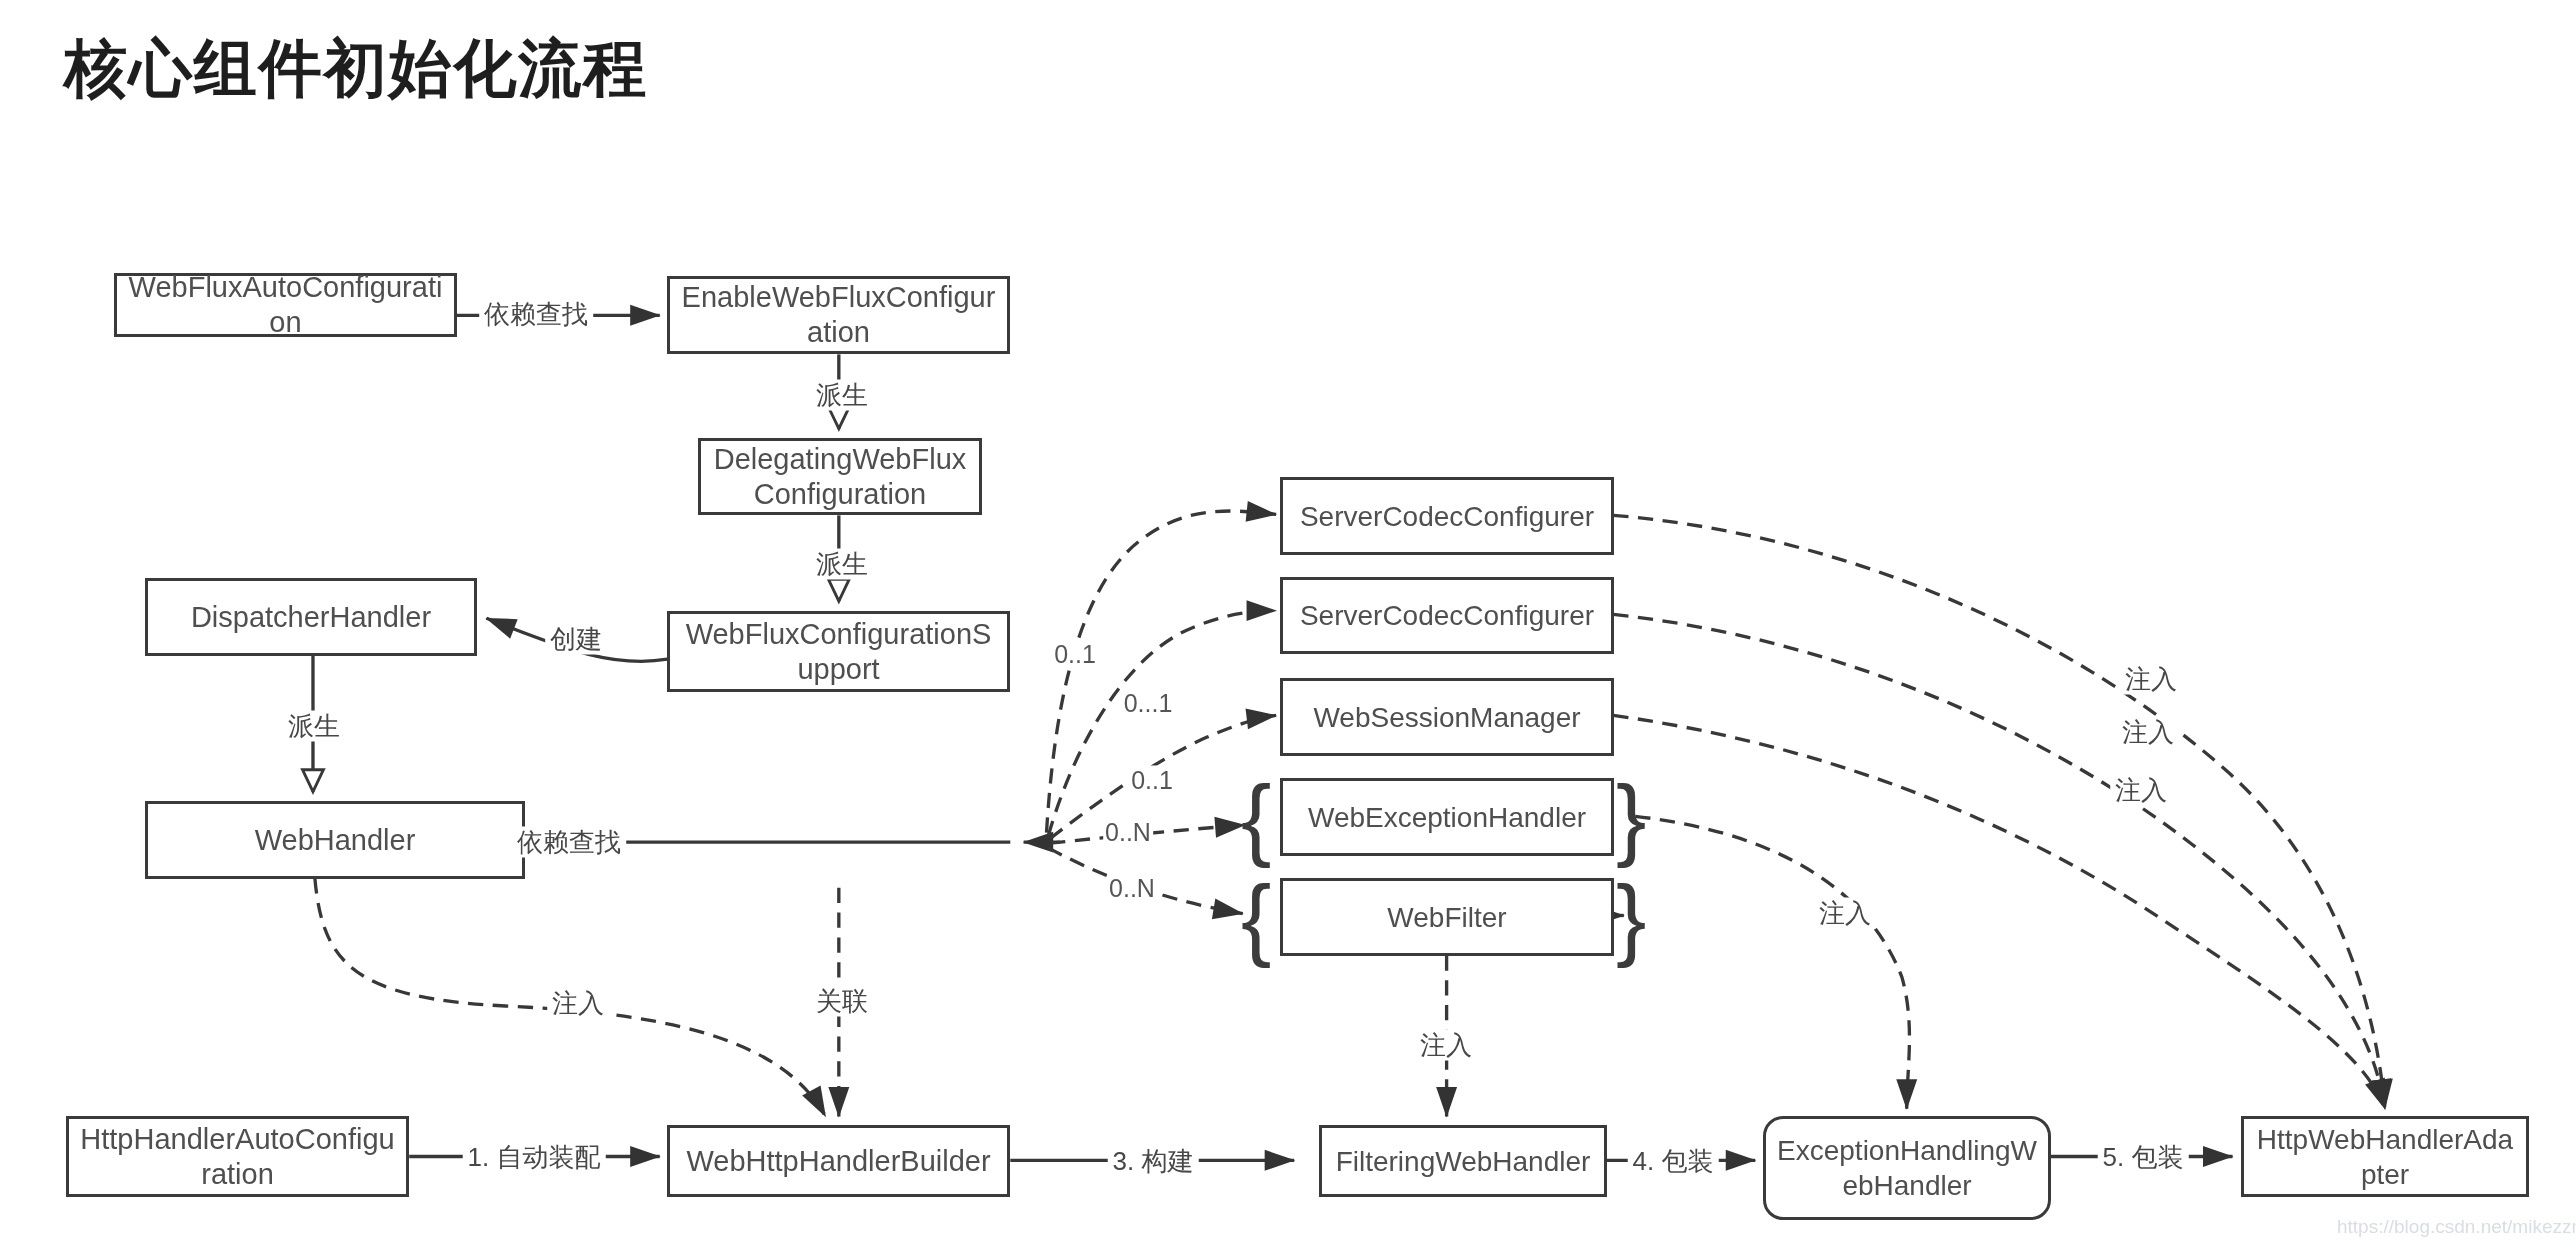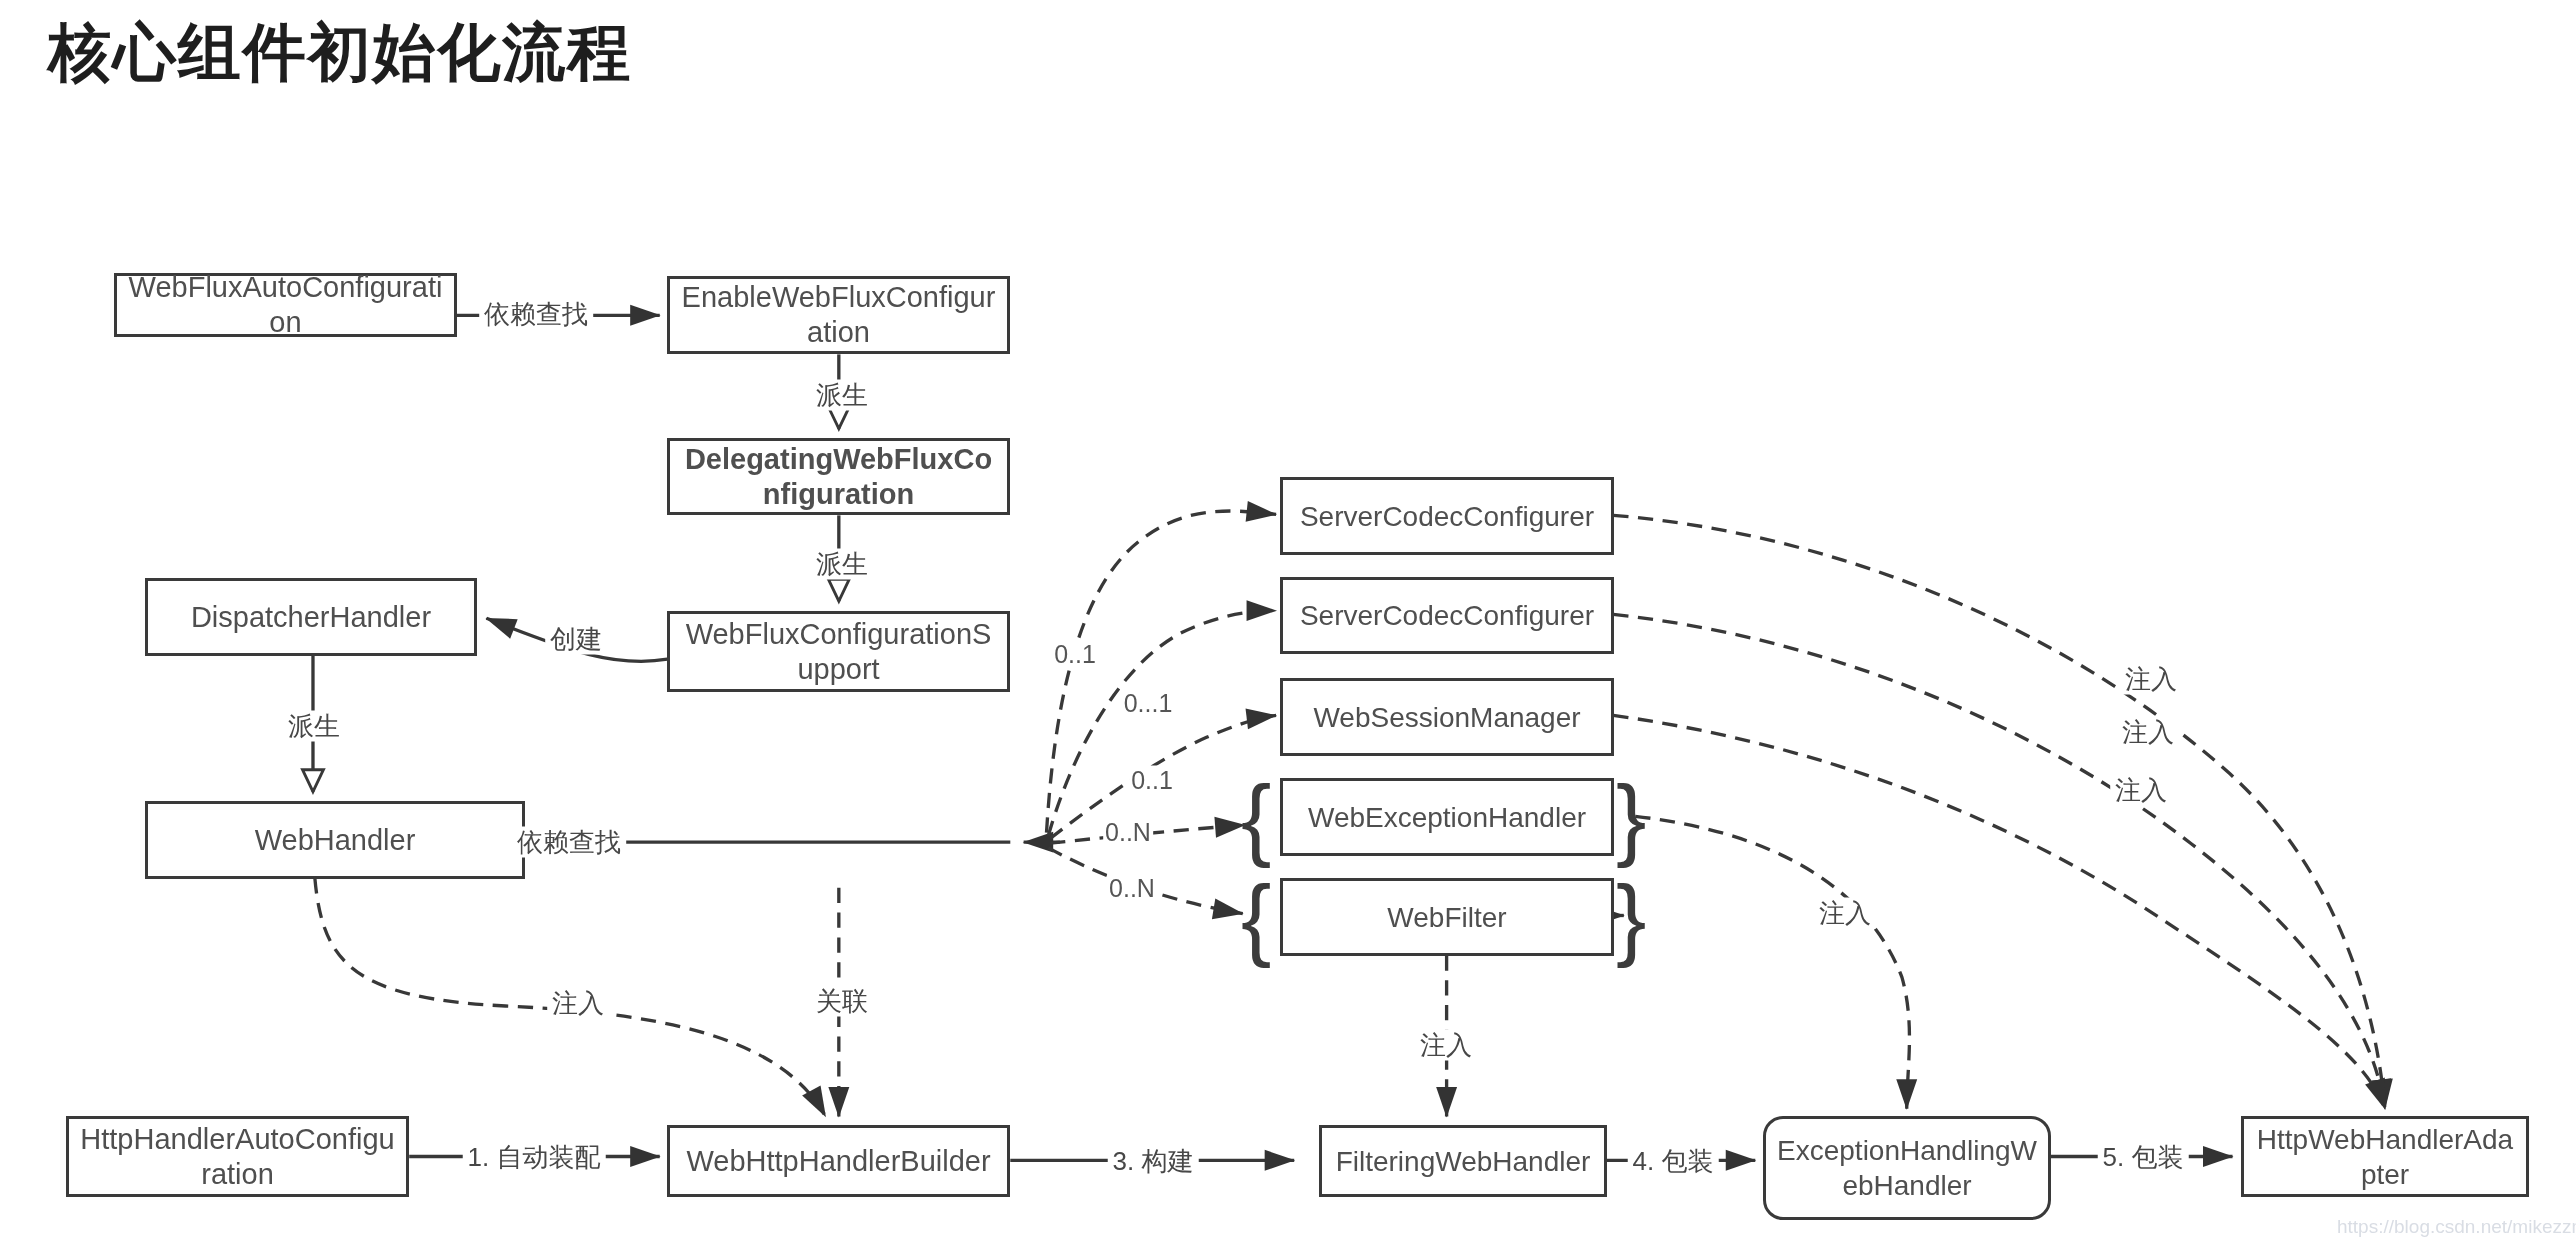--- a/index.html
+++ b/index.html
@@ -1,19 +1,19 @@
 <!DOCTYPE html>
 <html><head>
 <meta charset="utf-8">
 <style>
   html,body{margin:0;padding:0;background:#fff;}
   .canvas{position:relative;width:2576px;height:1247px;background:#fff;overflow:hidden;
           font-family:"Liberation Sans","DejaVu Sans",sans-serif;}
   .page-title{position:absolute;left:48px;top:9.5px;font-size:63px;font-weight:700;color:#1e1e1e;
-          letter-spacing:1.9px;margin:0;}
+          letter-spacing:1.9px;margin:16px;}
   svg.wires{position:absolute;left:0;top:0;z-index:1;}
   .node{position:absolute;z-index:2;background:#fff;border:3.8px solid #3a3a3a;color:#4f4f4f;
         font-size:29px;line-height:35px;display:flex;align-items:center;justify-content:center;
         text-align:center;word-break:break-all;padding:0 7.6px;box-sizing:border-box;}
   .brace{position:absolute;z-index:2;color:#3c3c3c;font-size:91px;line-height:95px;font-weight:400;}
   .elabel{position:absolute;z-index:3;background:#fff;color:#474747;font-size:26px;line-height:29px;
         padding:1px 4.8px;transform:translate(-50%,-50%);white-space:nowrap;}
   .mult{font-size:25px;color:#555;padding:0 1.9px;}
   .watermark{position:absolute;z-index:3;color:#d9dde4;font-size:19px;}
 </style>
@@ -60,21 +60,21 @@
       <path d="M1693,541 C1930,560 2172,662 2340,812 C2444,906 2492,1040 2503,1164" marker-end="url(#ma)"></path>
       <path d="M1693,645 C1910,668 2132,756 2300,886 C2420,978 2490,1072 2503,1164" marker-end="url(#ma)"></path>
       <path d="M1693,751 C1890,778 2082,846 2246,950 C2380,1038 2480,1100 2503,1164" marker-end="url(#ma)"></path>
       <path d="M1716,857 C1852,872 1958,926 1996,1026 C2010,1076 2001,1122 2001,1164" marker-end="url(#ma)"></path>
       <path d="M1518,1003 L1518,1172" marker-end="url(#ma)"></path>
     </g>
   </svg>
 
   <div class="node" style="left:66px;top:273px;width:343px;height:64px;margin-left:48px;">WebFluxAutoConfiguration</div>
   <div class="node" style="left:667px;top:276px;width:343px;height:78px;">EnableWebFluxConfiguration</div>
-  <div class="node" style="left:667px;top:438px;width:343px;height:77px;font-weight:bold;">DelegatingWebFluxConfiguration</div>
+  <div class="node" style="left:698px;top:438px;width:284px;height:77px;">DelegatingWebFluxConfiguration</div>
   <div class="node" style="left:667px;top:611px;width:343px;height:81px;">WebFluxConfigurationSupport</div>
   <div class="node" style="left:145px;top:578px;width:332px;height:78px;">DispatcherHandler</div>
   <div class="node" style="left:145px;top:801px;width:380px;height:78px;">WebHandler</div>
   <div class="node" style="left:1280px;top:477px;width:334px;height:78px;font-size:28px;">ServerCodecConfigurer</div>
   <div class="node" style="left:1280px;top:577px;width:334px;height:77px;font-size:28px;">ServerCodecConfigurer</div>
   <div class="node" style="left:1280px;top:678px;width:334px;height:78px;font-size:28px;">WebSessionManager</div>
   <div class="node" style="left:1280px;top:778px;width:334px;height:78px;font-size:28px;">WebExceptionHandler</div>
   <div class="node" style="left:1280px;top:878px;width:334px;height:78px;font-size:28px;">WebFilter</div>
   <div class="node" style="left:66px;top:1116px;width:343px;height:81px;">HttpHandlerAutoConfiguration</div>
   <div class="node" style="left:667px;top:1125px;width:343px;height:72px;">WebHttpHandlerBuilder</div>

